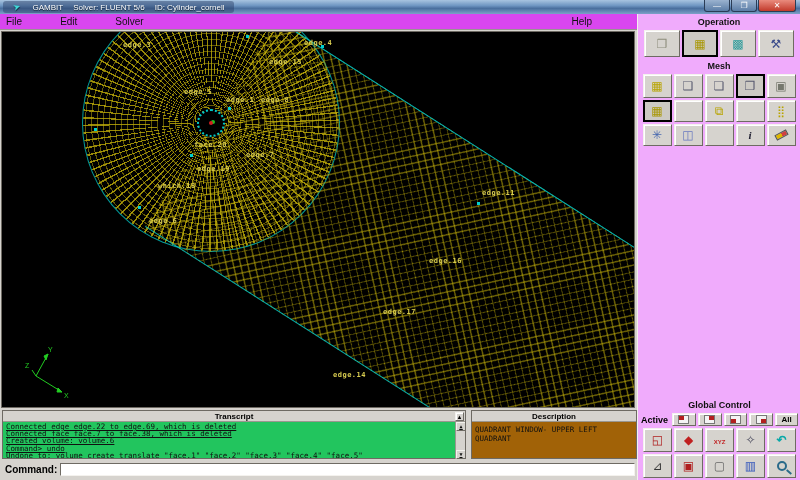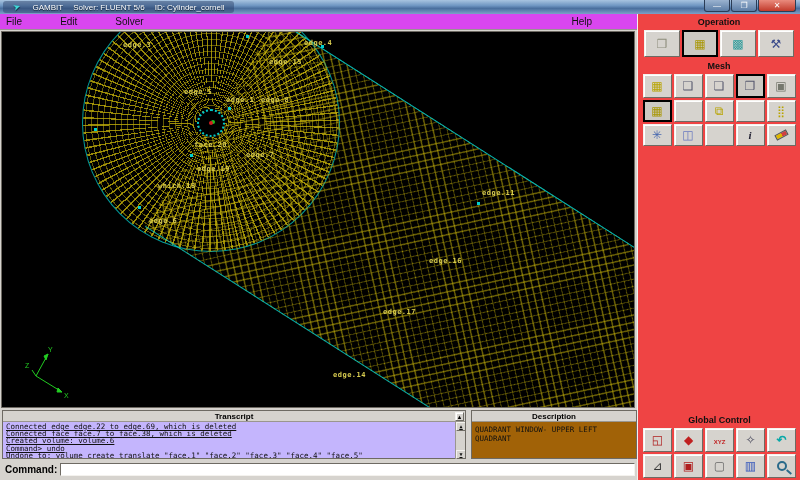--- a/index.html
+++ b/index.html
@@ -50,21 +50,21 @@
     border-radius:50%; background:#000; border:2px dotted #00c8c8; z-index:4; }
   .cyl-core { position:absolute; left:207px; top:89px; width:4px; height:4px;
     background:#d02020; border-radius:50%; z-index:5; box-shadow:2px -1px 0 #20c020; }
   .edge-label { position:absolute; z-index:6; color:#d8cc50;
     font:bold 7px "DejaVu Sans Mono", monospace; white-space:nowrap; letter-spacing:.5px; }
   .vtx { position:absolute; width:3px; height:3px; background:#00d0d0; z-index:5; }
   .axis-triad { position:absolute; left:22px; top:312px; z-index:6; }
 
   
   .rpanel { position:absolute; left:637px; top:14px; width:163px; height:466px;
-    background:#ef4444; border-left:1px solid #f2f0ec; }
+    background:#f0abfc; border-left:1px solid #f2f0ec; }
   .sec-title { text-align:center; font-size:9px; font-weight:bold; color:#111; padding:3px 0 2px; }
   .btn-row { display:flex; justify-content:center; gap:2px; padding:1px 2px; }
   .pbtn { background:#d6d3ce; border:1px solid; border-color:#f4f2ee #6e6a63 #6e6a63 #f4f2ee;
     box-shadow:inset 1px 1px 0 #fff; display:flex; align-items:center; justify-content:center; }
   .pbtn.big { width:36px; height:27px; }
   .pbtn.med { width:29px; height:24px; }
   .pbtn.sml { width:29px; height:22px; }
   .pbtn.selected { border:2px solid #000; box-shadow:none; background:#ccc9c3; }
   .pbtn .ic { font-size:12px; line-height:1; }
   .ic-geometry::before { content:"❐"; color:#8e8e7c; }
@@ -101,21 +101,21 @@
   .active-lbl { font-size:9px; font-weight:bold; margin-right:2px; }
   .qbtn { width:25px; height:13px; display:flex; align-items:center; justify-content:center; }
   .quad { width:11px; height:9px; background:#f4f4f4; border:1px solid #777; position:relative; }
   .quad::before { content:""; position:absolute; width:5px; height:4px; background:#b22020; }
   .q-tl::before { left:0; top:0; } .q-tr::before { right:0; top:0; }
   .q-bl::before { left:0; bottom:0; } .q-br::before { right:0; bottom:0; }
   .allbtn { width:24px; height:13px; font-size:8px; font-weight:bold; }
 
   
   .transcript { position:absolute; left:2px; top:410px; width:464px; height:49px;
-    border:1px solid #6e6a63; background:#c4b5fd; }
+    border:1px solid #6e6a63; background:#22c55e; }
   .panel-hdr { height:11px; background:#d6d3ce; border-bottom:1px solid #9a968f;
     text-align:center; font-size:8px; font-weight:bold; line-height:11px; position:relative; }
   .hdr-arrow { position:absolute; right:1px; top:1px; width:9px; height:9px; font-size:6px;
     line-height:8px; text-align:center; }
   .trans-body { position:relative; height:37px; overflow:hidden;
     font:7.5px "DejaVu Sans Mono", monospace; color:#111; padding:1px 12px 0 3px; }
   .trans-body div { white-space:nowrap; line-height:7.2px;text-decoration:underline; }
   .scrollbar { position:absolute; right:0; top:0; width:10px; height:37px;
     background:#d6d3ce; border-left:1px solid #9a968f; }
   .sb-btn { width:10px; height:9px; font-size:5px; text-align:center; line-height:8px;
@@ -261,20 +261,36 @@
       <div class="pbtn sml">
           <span class="ic ic-info"></span>
         </div>
       <div class="pbtn sml">
           <span class="ic-eraser"></span>
         </div>
     </div>
 
     <div class="gcontrol">
       <div class="sec-title">Global Control</div>
+      <div class="active-row">
+        <span class="active-lbl">Active</span>
+        <div class="pbtn qbtn">
+            <span class="quad q-tl"></span>
+          </div>
+        <div class="pbtn qbtn">
+            <span class="quad q-tr"></span>
+          </div>
+        <div class="pbtn qbtn">
+            <span class="quad q-bl"></span>
+          </div>
+        <div class="pbtn qbtn">
+            <span class="quad q-br"></span>
+          </div>
+        <div class="pbtn allbtn">All</div>
+      </div>
       <div class="btn-row">
         <div class="pbtn med">
             <span class="ic ic-fit"></span>
           </div>
         <div class="pbtn med">
             <span class="ic ic-zoomd"></span>
           </div>
         <div class="pbtn med">
             <span class="ic ic-xyz"></span>
           </div>

